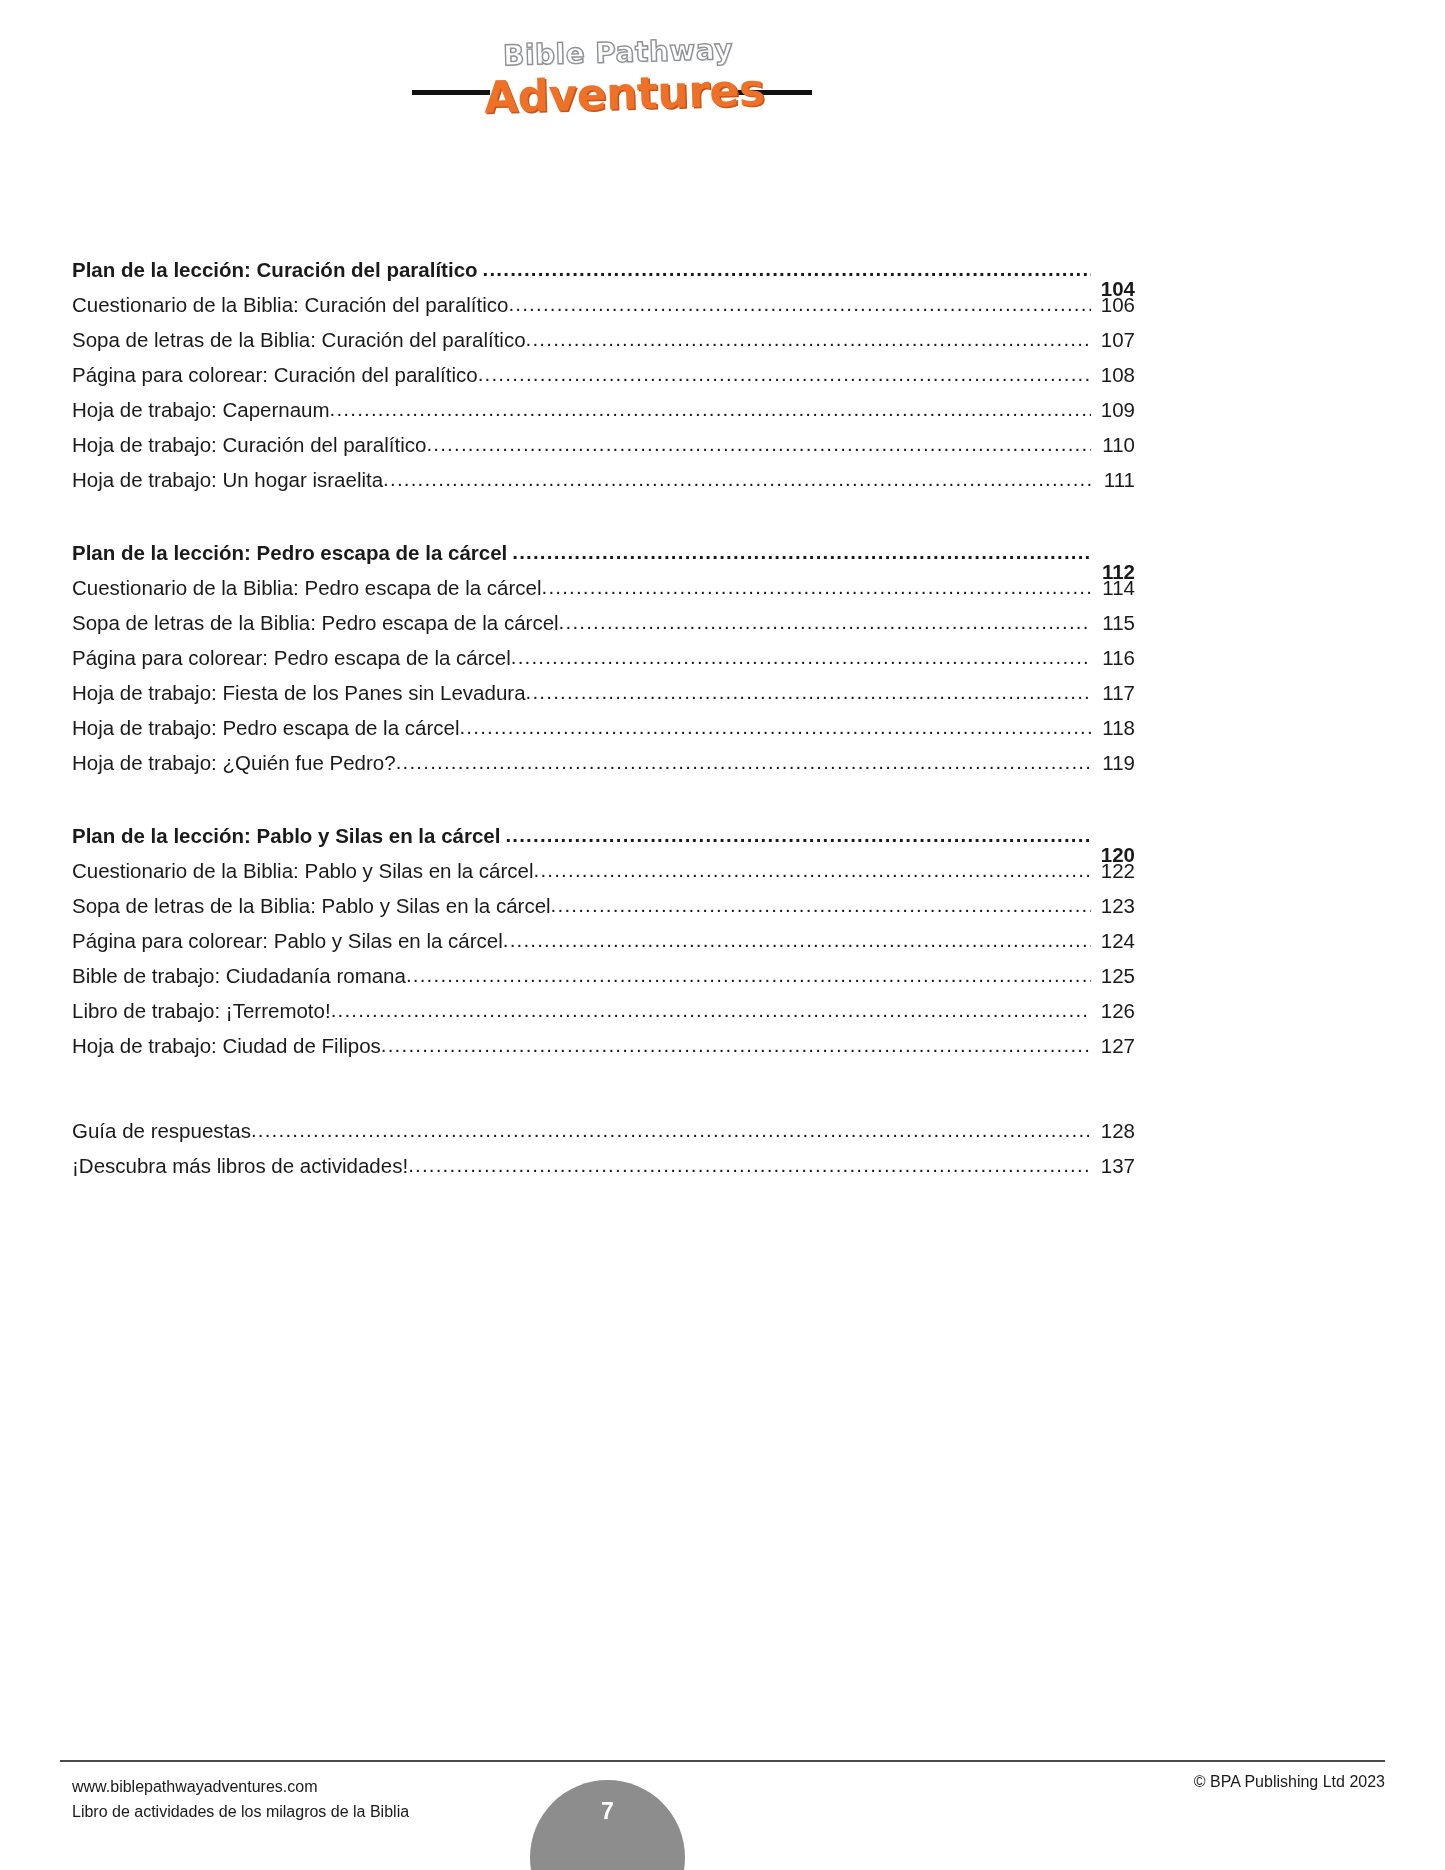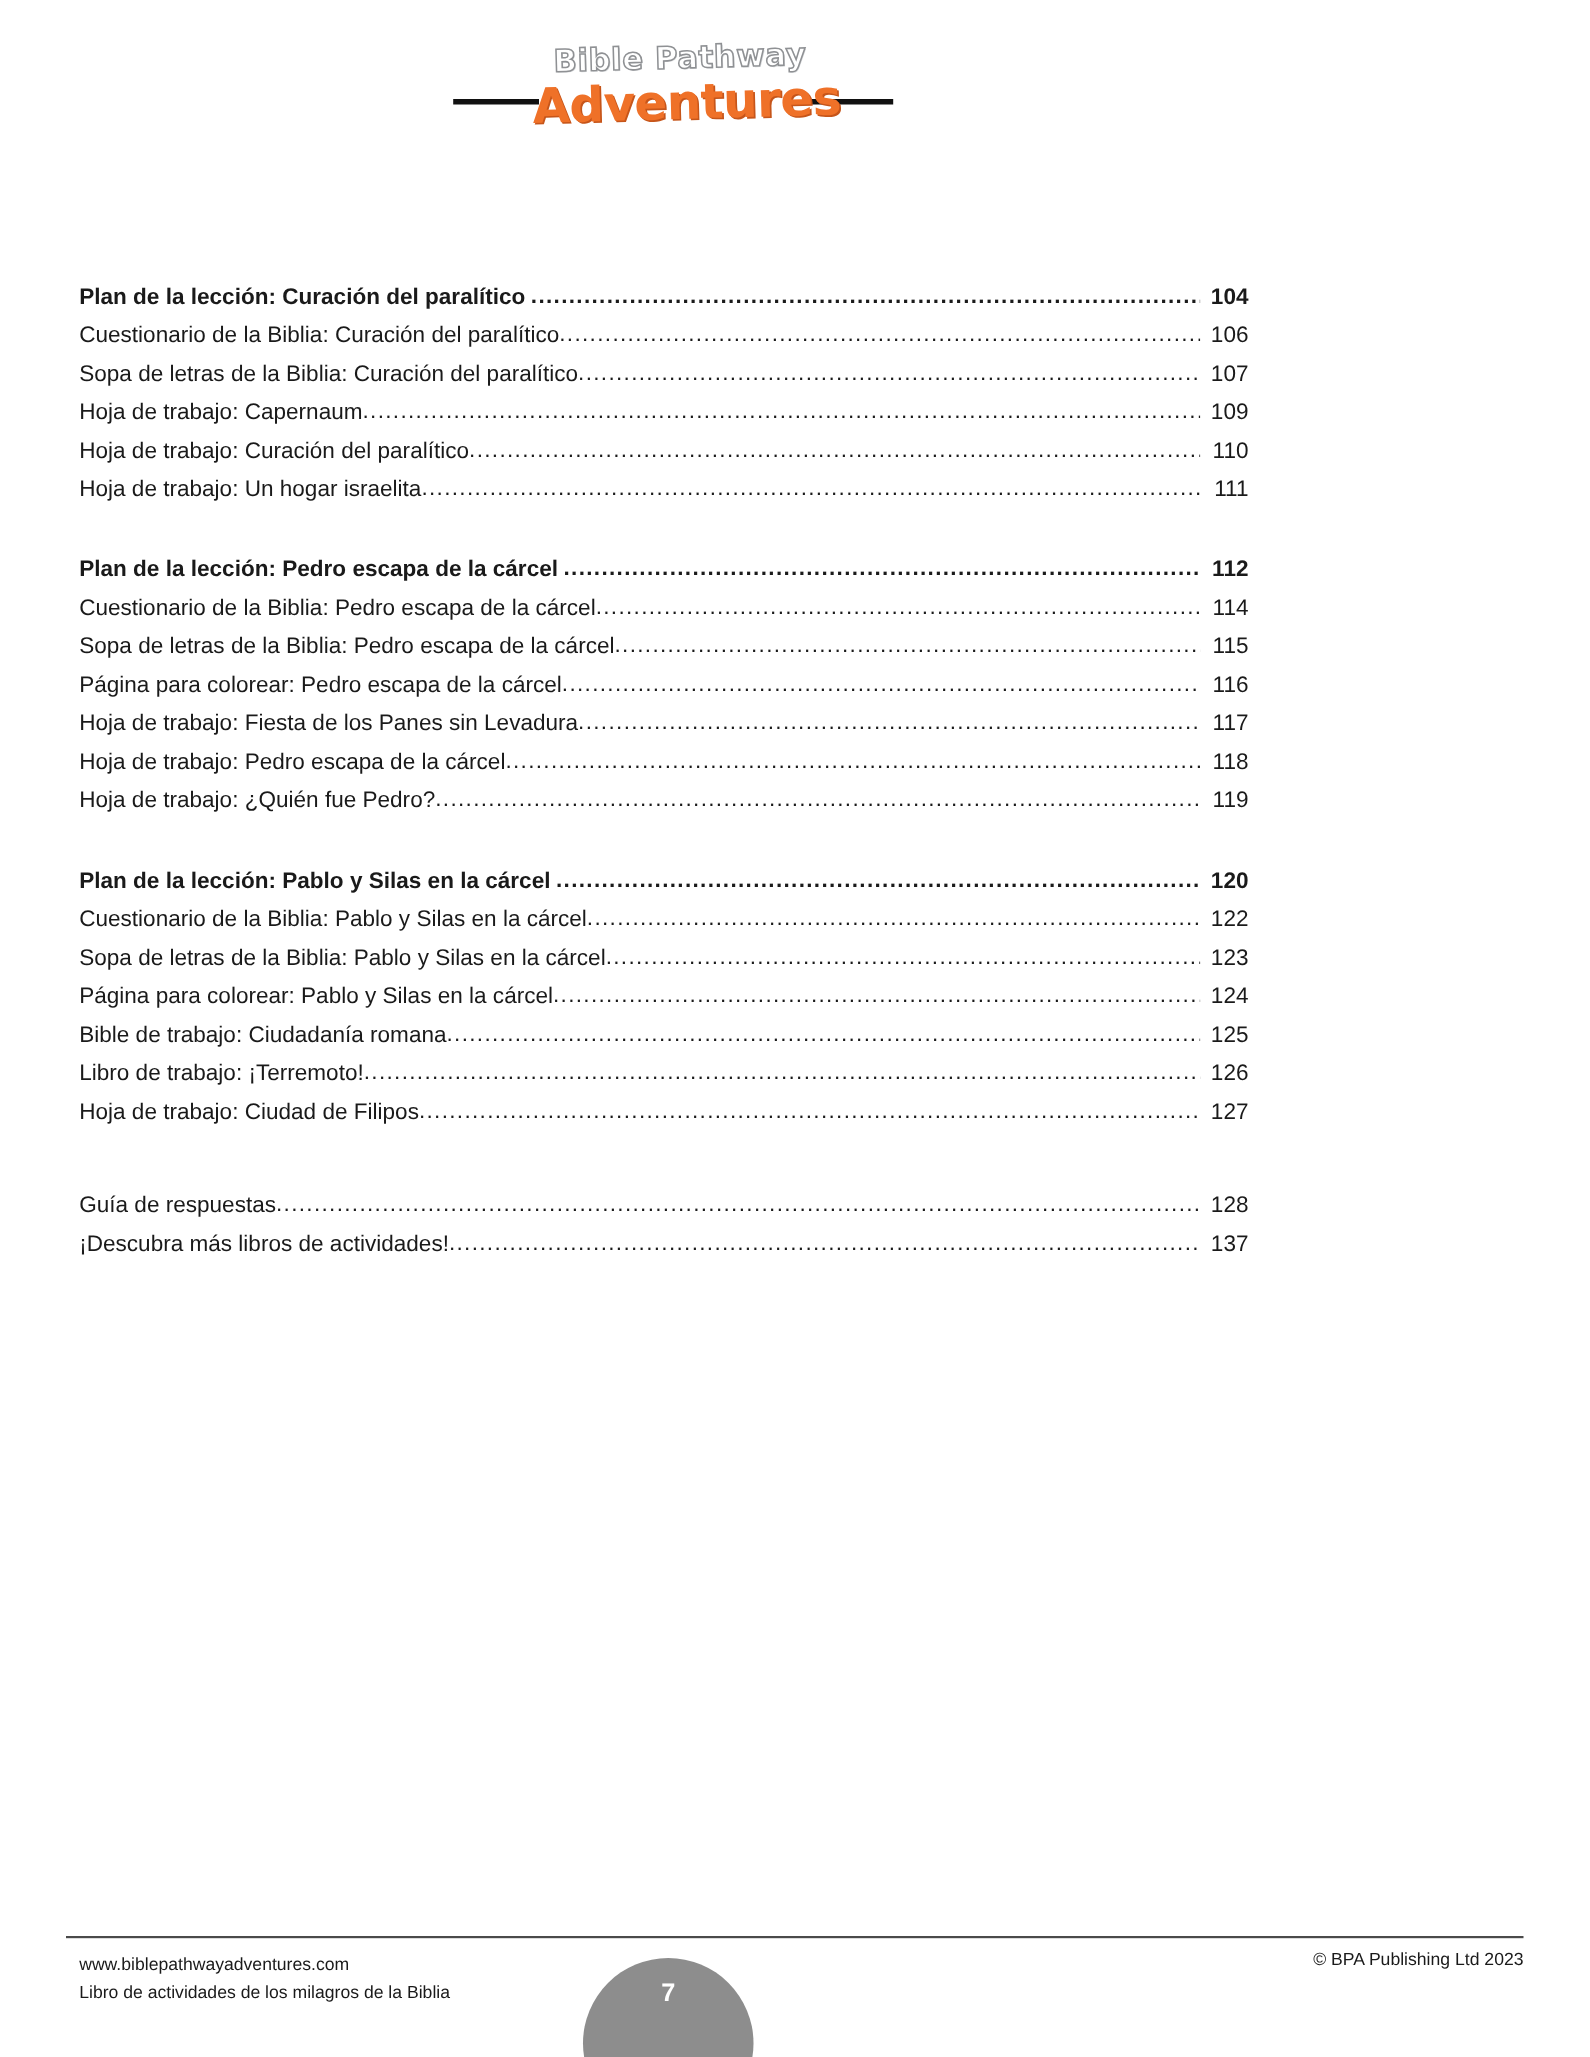--- a/index.html
+++ b/index.html
@@ -90,21 +90,21 @@
     top: 252px;
     width: 1063px;
   }
 
   .toc-group { margin-bottom: 0px; }
   .group-gap { height: 38px; }
   .block-gap { height: 50px; }
 
   .toc-row {
     display: flex;
-    align-items: flex-end;
+    align-items: center;
     width: 100%;
     height: 35px;
     font-size: 20.5px;
     line-height: 35px;
     color: #1a1a1a;
     white-space: nowrap;
   }
   .toc-row.head {
     font-weight: 700;
     font-size: 20.5px;
@@ -216,20 +216,25 @@
         <span class="toc-label">Cuestionario de la Biblia: Curación del paralítico</span>
         <span class="toc-leader"></span>
         <span class="toc-page">106</span>
       </div>
       <div class="toc-row">
         <span class="toc-label">Sopa de letras de la Biblia: Curación del paralítico</span>
         <span class="toc-leader"></span>
         <span class="toc-page">107</span>
       </div>
       <div class="toc-row">
+        <span class="toc-label">Página para colorear: Curación del paralítico</span>
+        <span class="toc-leader"></span>
+        <span class="toc-page">108</span>
+      </div>
+      <div class="toc-row">
         <span class="toc-label">Hoja de trabajo: Capernaum</span>
         <span class="toc-leader"></span>
         <span class="toc-page">109</span>
       </div>
       <div class="toc-row">
         <span class="toc-label">Hoja de trabajo: Curación del paralítico</span>
         <span class="toc-leader"></span>
         <span class="toc-page">110</span>
       </div>
       <div class="toc-row">

